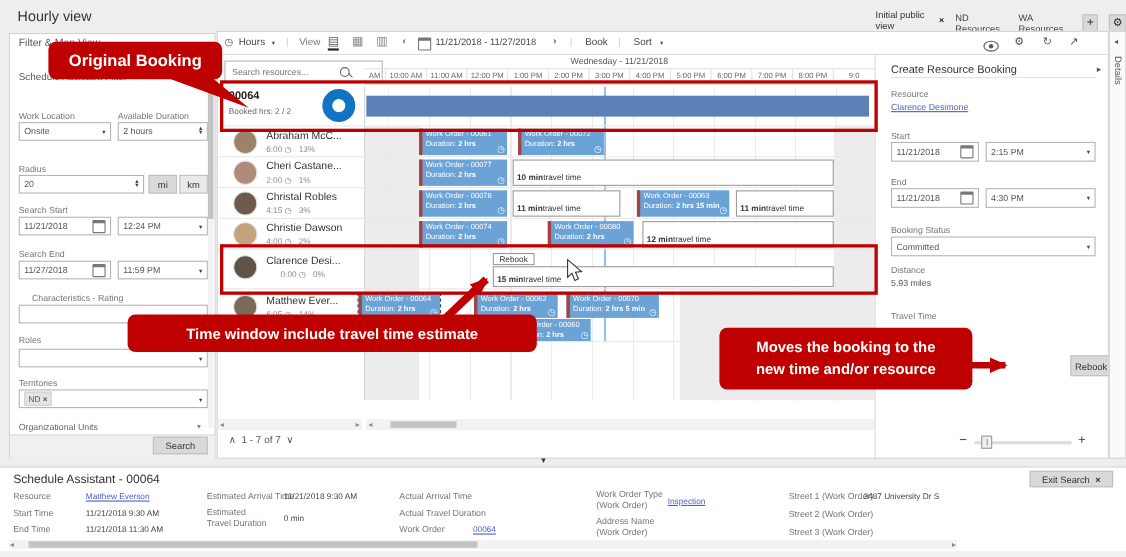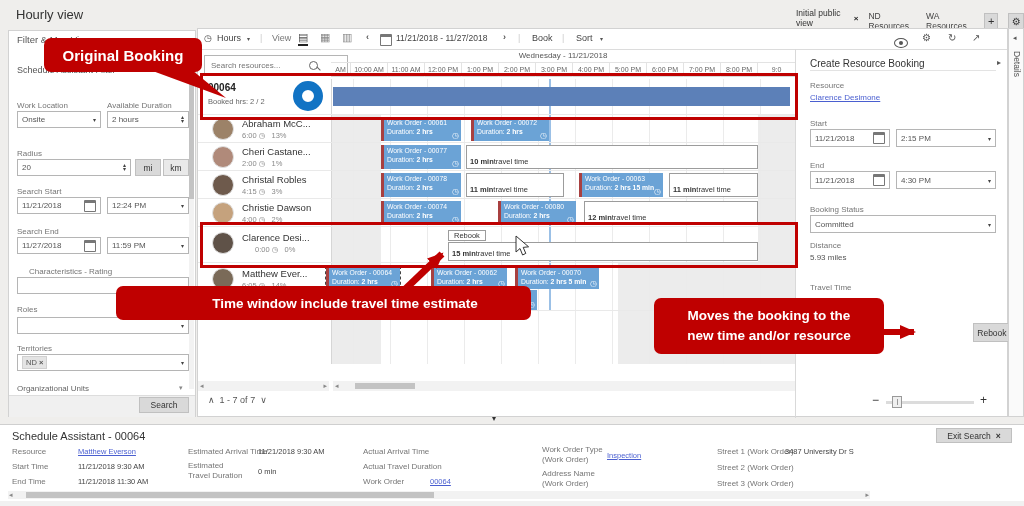--- a/index.html
+++ b/index.html
@@ -417,19 +417,19 @@
         <path d="M0,1 L16,8 L0,15 z" fill="#bf0000"></path>
       </marker>
     </defs>
     <polygon points="150,70 192,70 226,98" fill="#bf0000"></polygon>
     <line x1="398" y1="296" x2="442" y2="254" stroke="#bf0000" stroke-width="7" marker-end="url(#ah)"></line>
     <line x1="864" y1="332" x2="914" y2="332" stroke="#bf0000" stroke-width="6" marker-end="url(#ah)"></line>
     <path d="M516,236 l0,16 l4,-3.5 l2.6,6.5 l3.2,-1.6 l-2.6,-6 l5.4,-0.6 z" fill="#fff" stroke="#333" stroke-width="1"></path>
   </svg>
 
   <div class="callout" style="left:28px;top:38px;width:158px;height:34px;font-size:15px;">Original Booking</div>
-  <div class="callout" style="left:100px;top:286px;width:372px;height:34px;font-size:13.5px;padding-left:43px;">Time window include travel time estimate</div>
+  <div class="callout" style="left:100px;top:286px;width:372px;height:34px;font-size:13.5px;">Time window include travel time estimate</div>
   <div class="callout" style="left:638px;top:298px;width:230px;height:56px;font-size:13.5px;line-height:1.45;">
     <span>Moves the booking to the</span>
     <span>new time and/or resource</span>
   </div>
 
 </div>
 
 </body></html>

